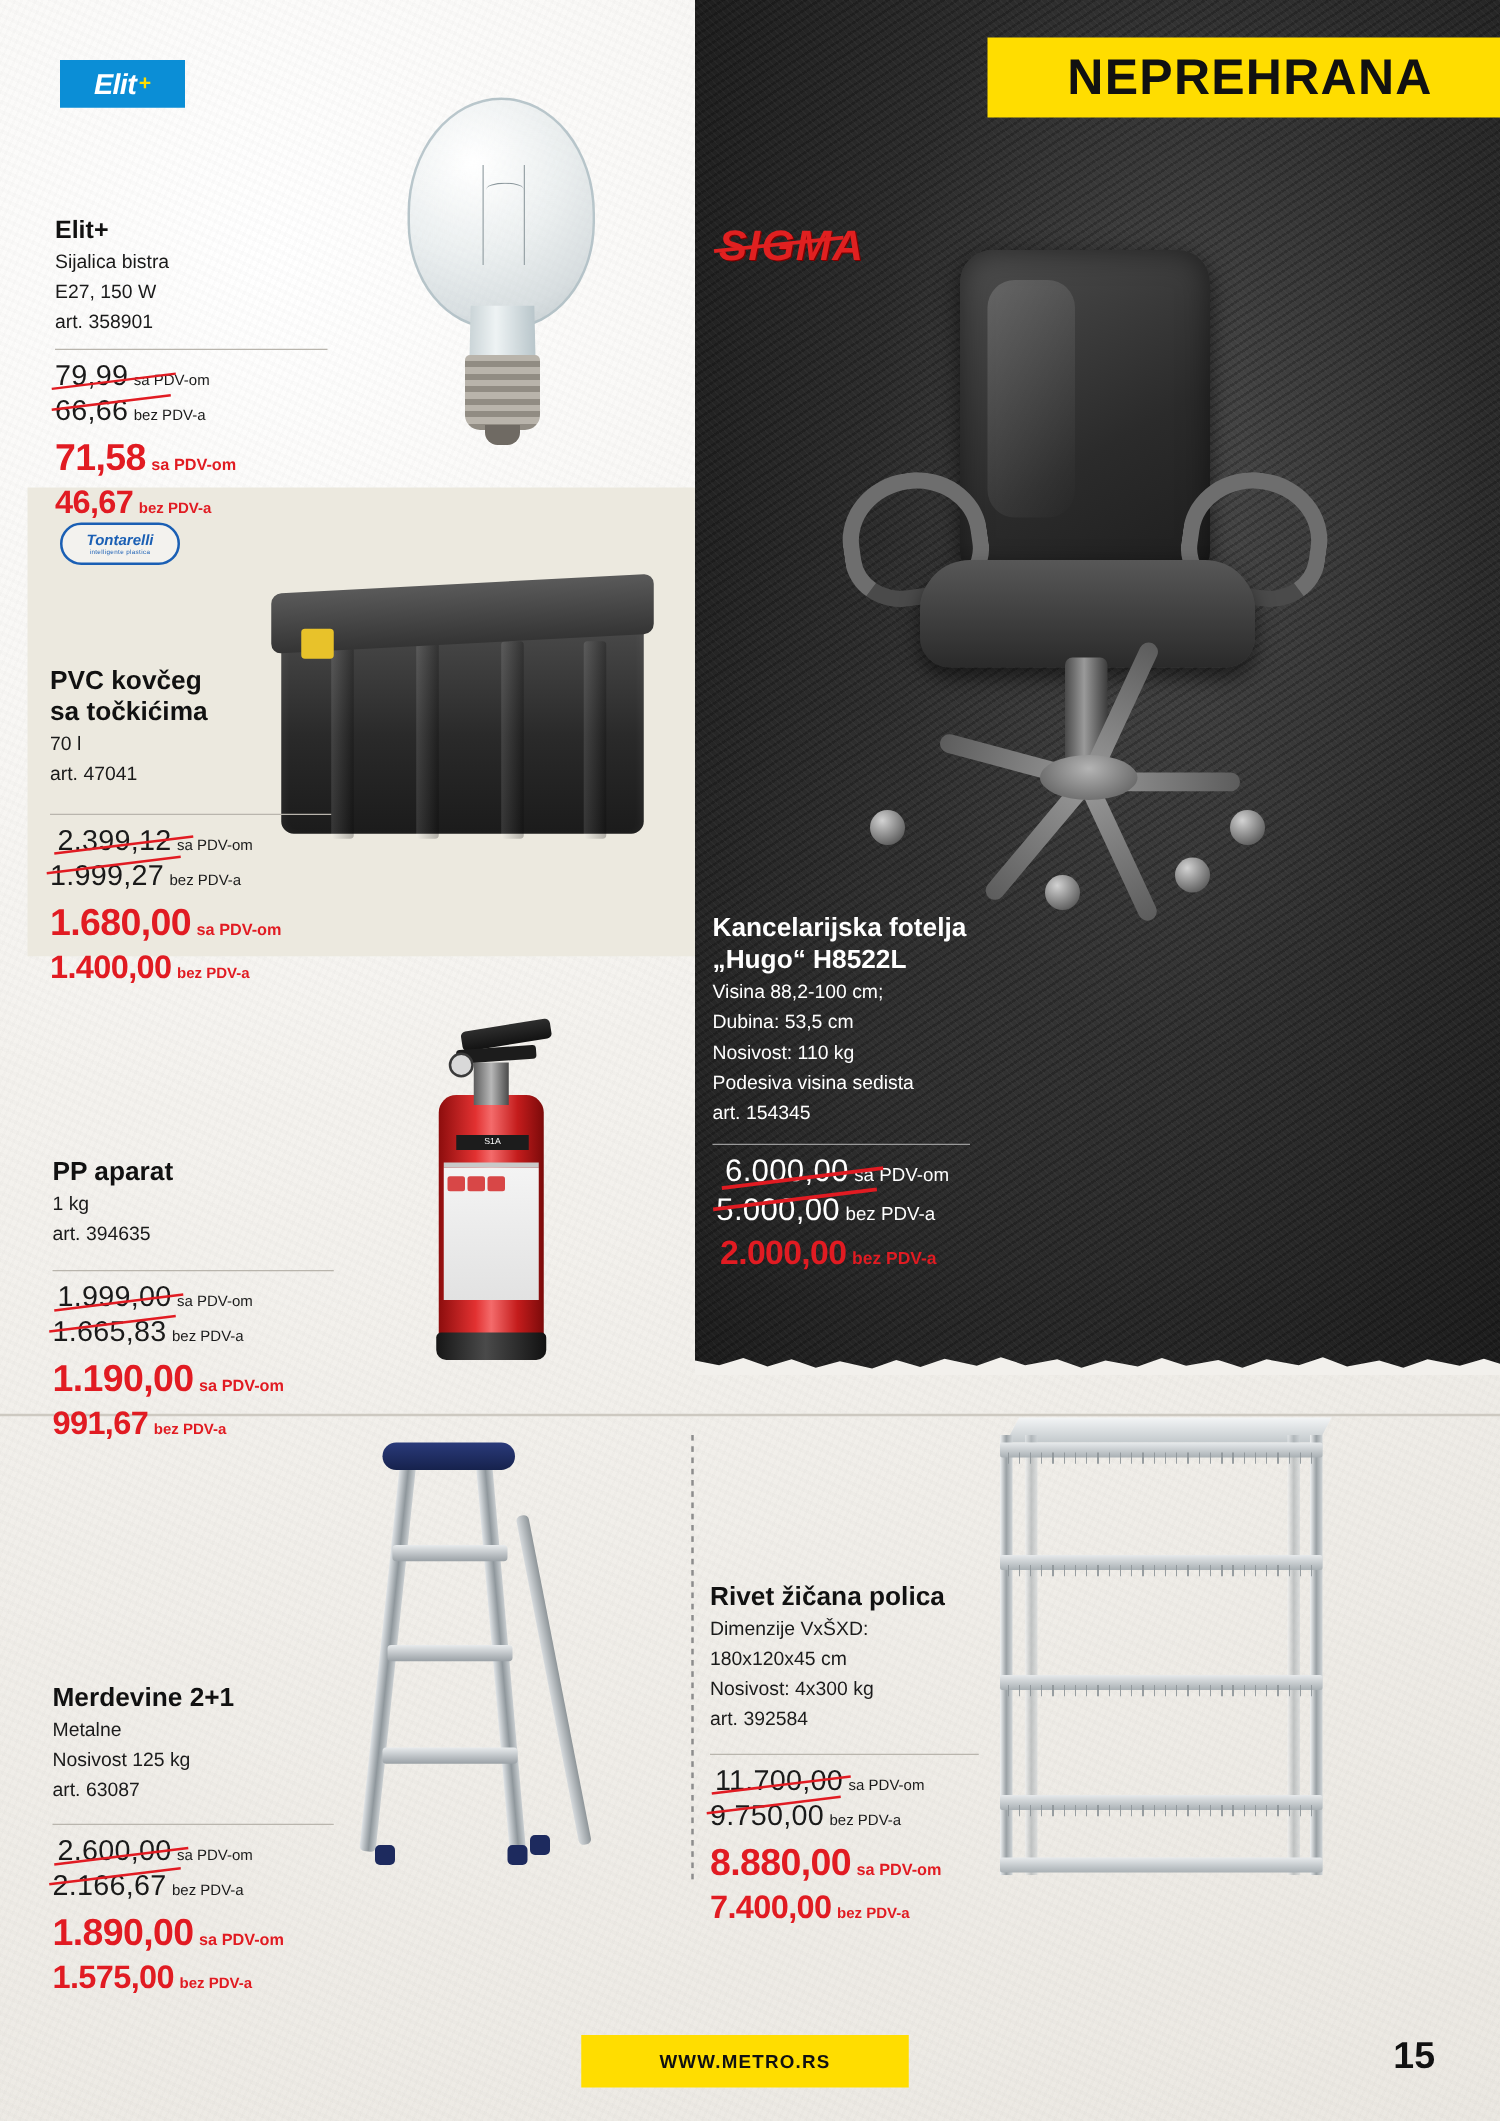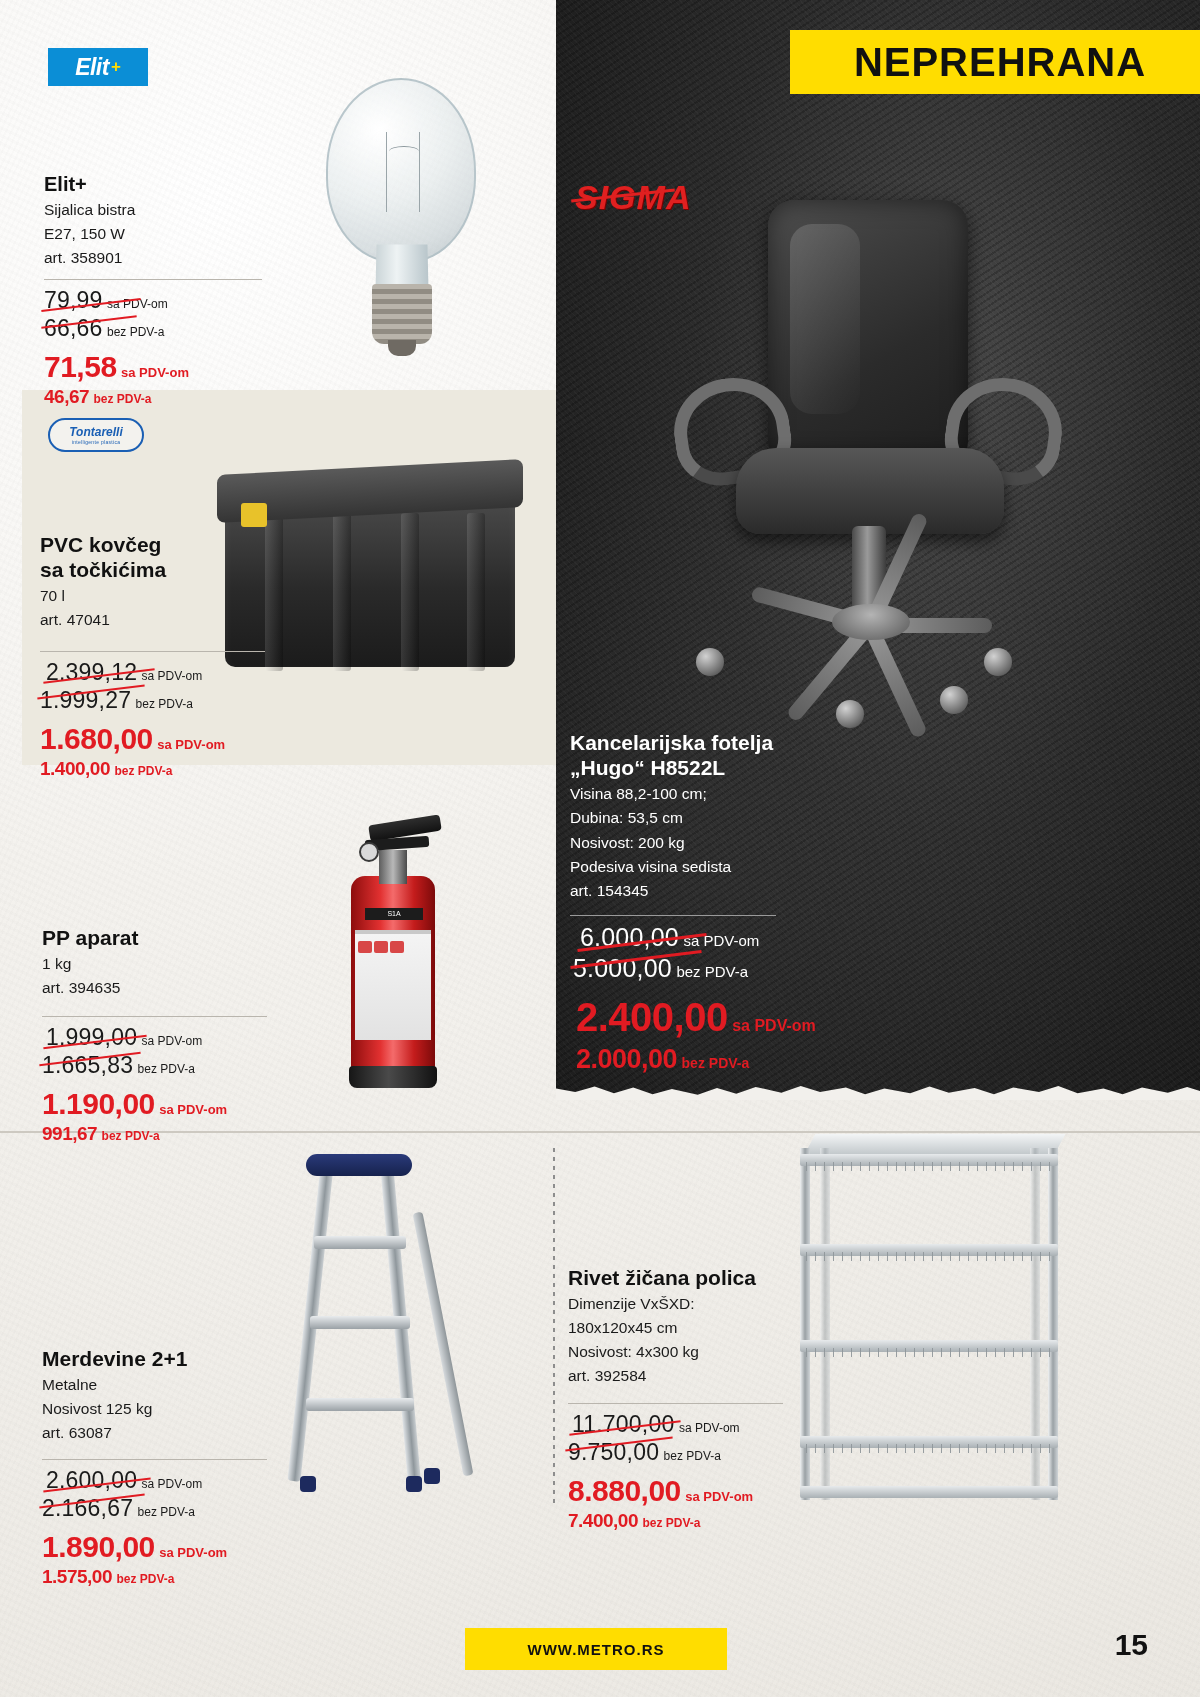--- a/index.html
+++ b/index.html
@@ -108,21 +108,21 @@
   .oldprice .num { font-size: 23px; color: #1a1a1a; letter-spacing: 0.2px; }
   .oldprice .unit { font-size: 12px; color: #1a1a1a; }
   .strike-line {
     position: absolute; left: -3px; top: 55%; height: 2px;
     background: #e11b22; transform: rotate(-7deg);
   }
 
   .newprice { color: #e11b22; font-weight: bold; white-space: nowrap; }
   .newprice .big { font-size: 30px; letter-spacing: -0.5px; }
   .newprice .unit { font-size: 13px; font-weight: bold; }
-  .newprice.second .big { font-size: 19px; }
+  .newprice.second .big { font-size: 26px; }
   .newprice.second .unit { font-size: 12px; }
 
   .dark-text .prod-title, .dark-text .prod-sub { color: #fff; }
   .dark-text .oldprice .num, .dark-text .oldprice .unit { color: #fff; }
 
   
   .chair-price .big { font-size: 40px; }
   .chair-price .unit { font-size: 16px; }
   .chair-price2 .big { font-size: 27px; }
   .chair-price2 .unit { font-size: 14px; }
@@ -558,37 +558,33 @@
       <span class="big">991,67</span>
       <span class="unit">bez PDV-a</span>
     </div>
   </div>
 
   <div class="block dark-text" style="left:570px; top:730px; width:320px;">
     <div class="prod-title lg">Kancelarijska fotelja</div>
     <div class="prod-title lg">„Hugo“ H8522L</div>
     <div class="prod-sub">Visina 88,2-100 cm;</div>
     <div class="prod-sub">Dubina: 53,5 cm</div>
-    <div class="prod-sub">Nosivost: 200 kg</div>
+    <div class="prod-sub">Nosivost: 110 kg</div>
     <div class="prod-sub">Podesiva visina sedista</div>
     <div class="prod-sub">art. 154345</div>
     <div class="rule dark" style="margin-top:14px; width:206px;"></div>
     <div class="oldprice chair-old" style="margin-left:10px; margin-top:4px;">
       <span class="num">6.000,00</span>
       <span class="unit">sa PDV-om</span>
       <span class="strike-line" style="width:130px; top:62%; height:3px;"></span>
     </div>
     <div class="oldprice chair-old" style="margin-left:3px; margin-top:2px;">
       <span class="num">5.000,00</span>
       <span class="unit">bez PDV-a</span>
       <span class="strike-line" style="width:132px; top:14%; height:3px;"></span>
-    </div>
-    <div class="newprice chair-price" style="margin-top:12px; margin-left:6px;">
-      <span class="big">2.400,00</span>
-      <span class="unit">sa PDV-om</span>
     </div>
     <div class="newprice chair-price2" style="margin-top:4px; margin-left:6px;">
       <span class="big">2.000,00</span>
       <span class="unit">bez PDV-a</span>
     </div>
   </div>
 
   <div class="block" style="left:42px; top:1346px; width:225px;">
     <div class="prod-title lg">Merdevine 2+1</div>
     <div class="prod-sub">Metalne</div>

